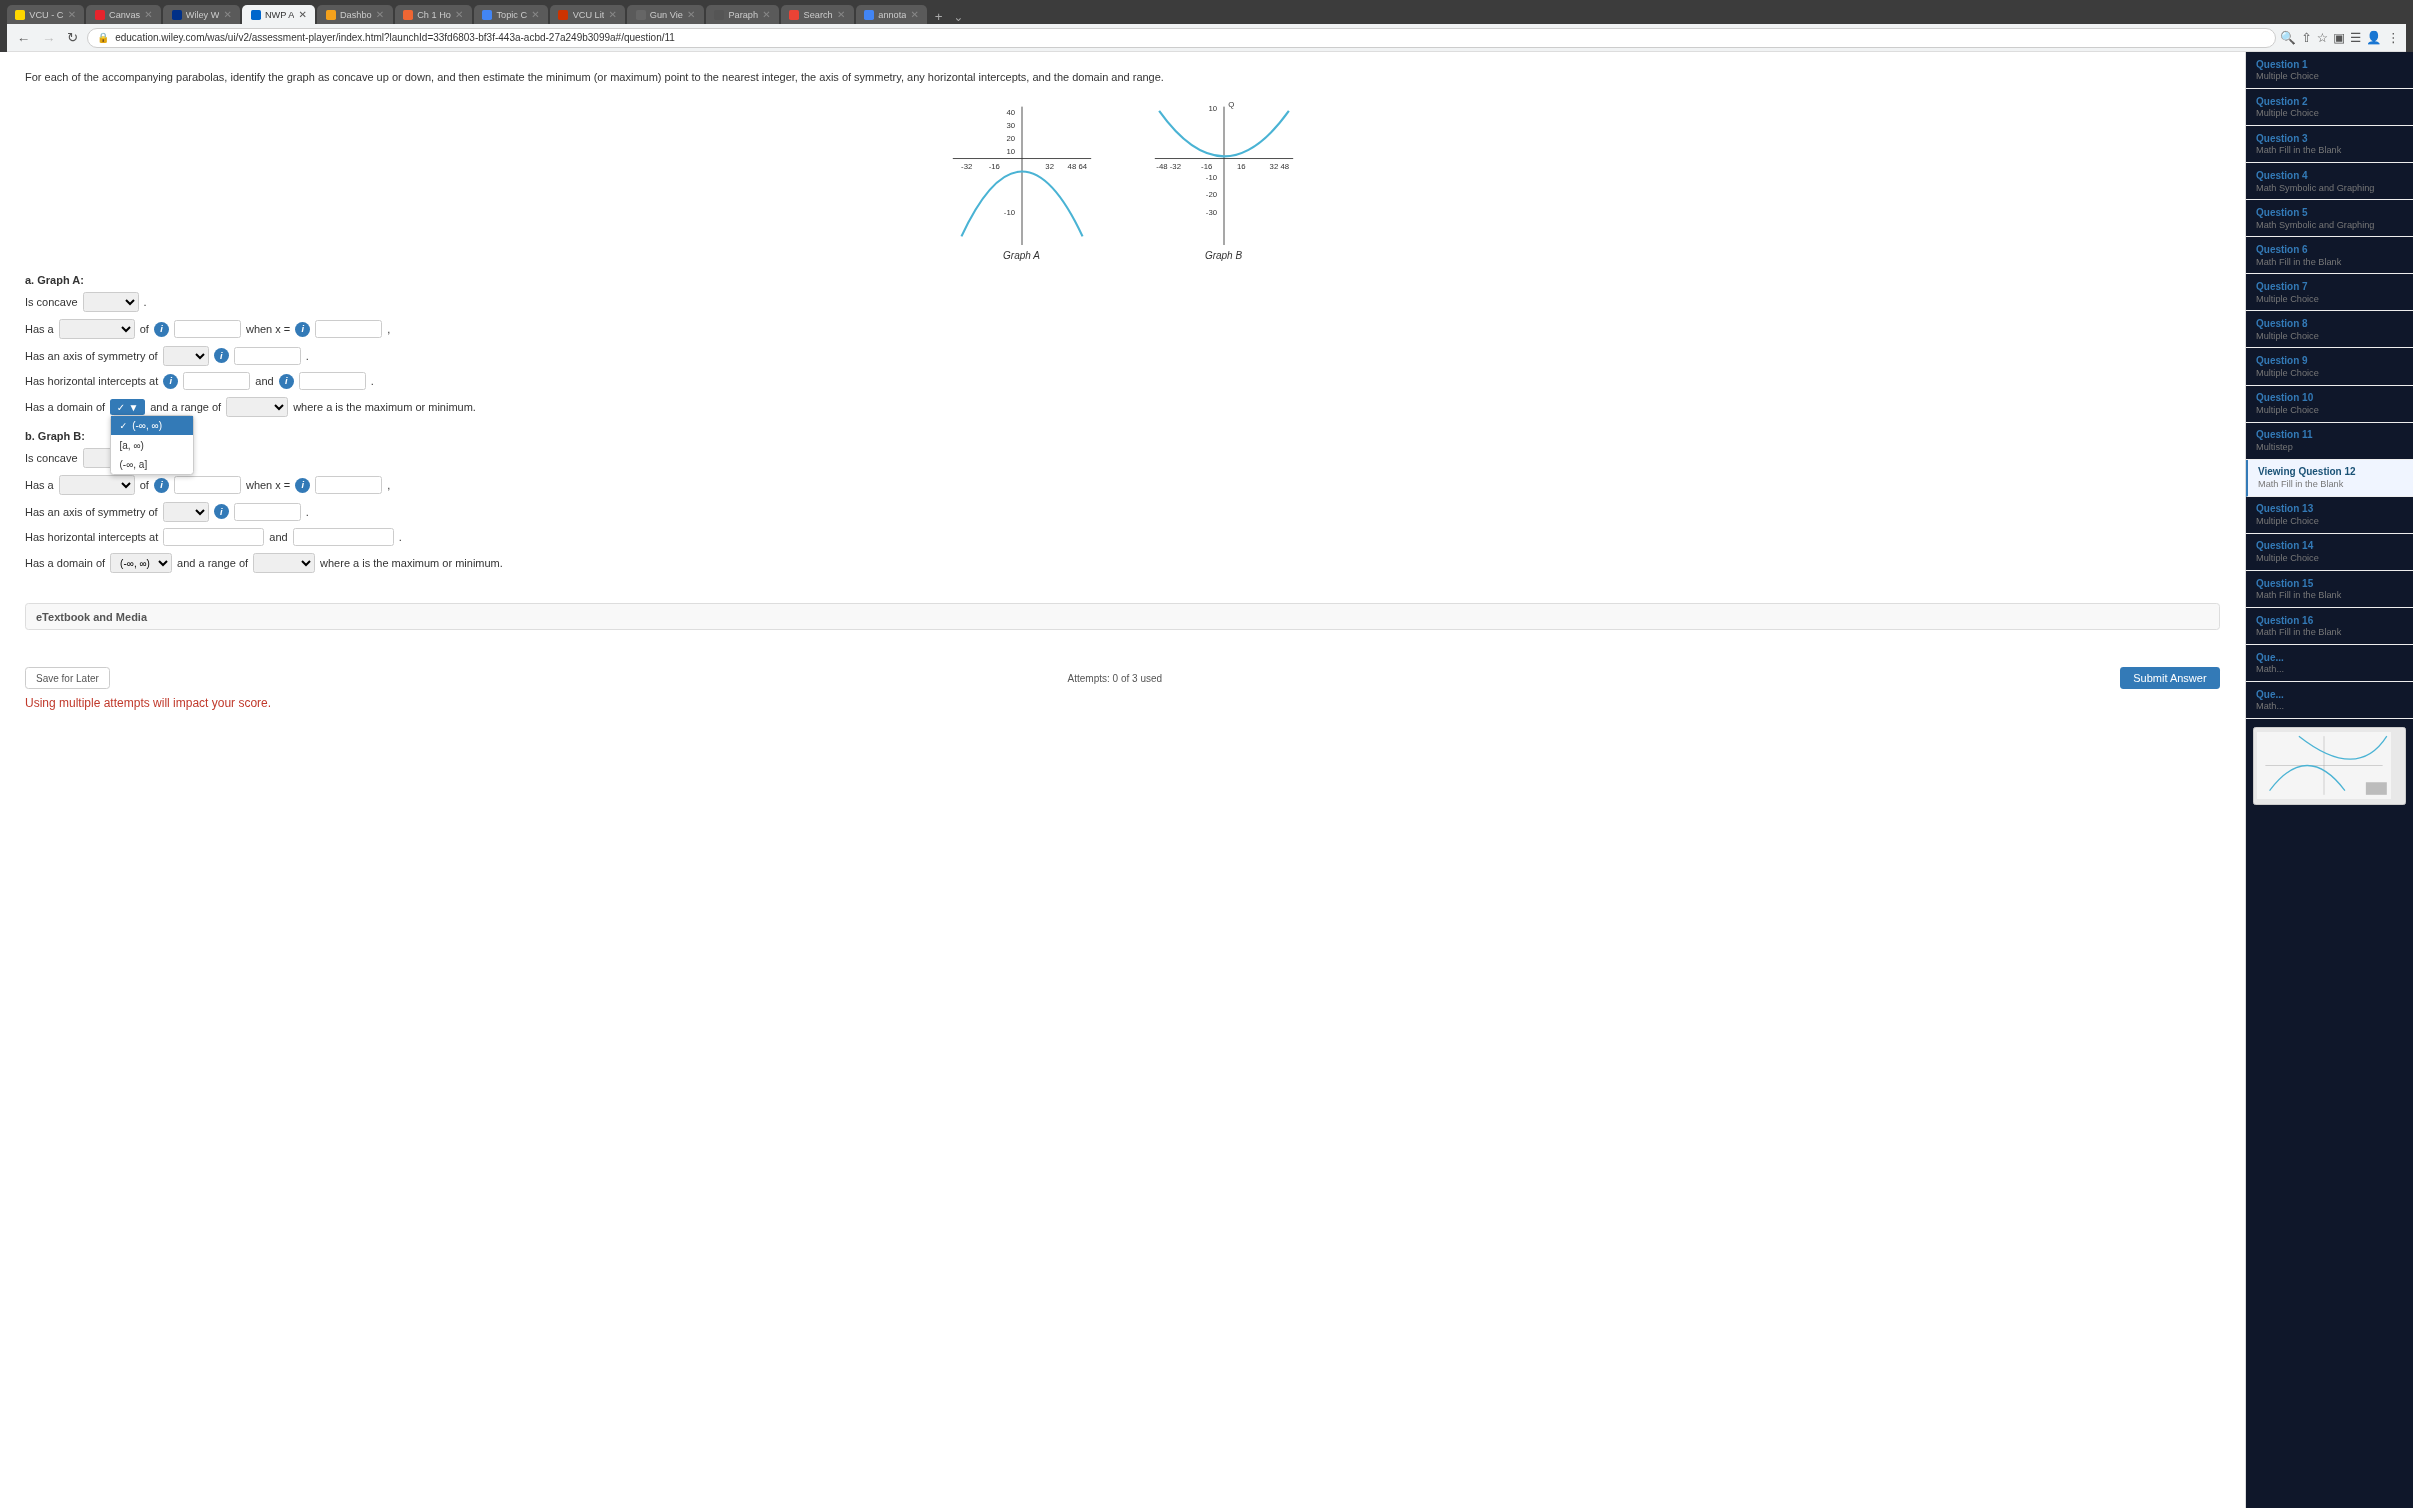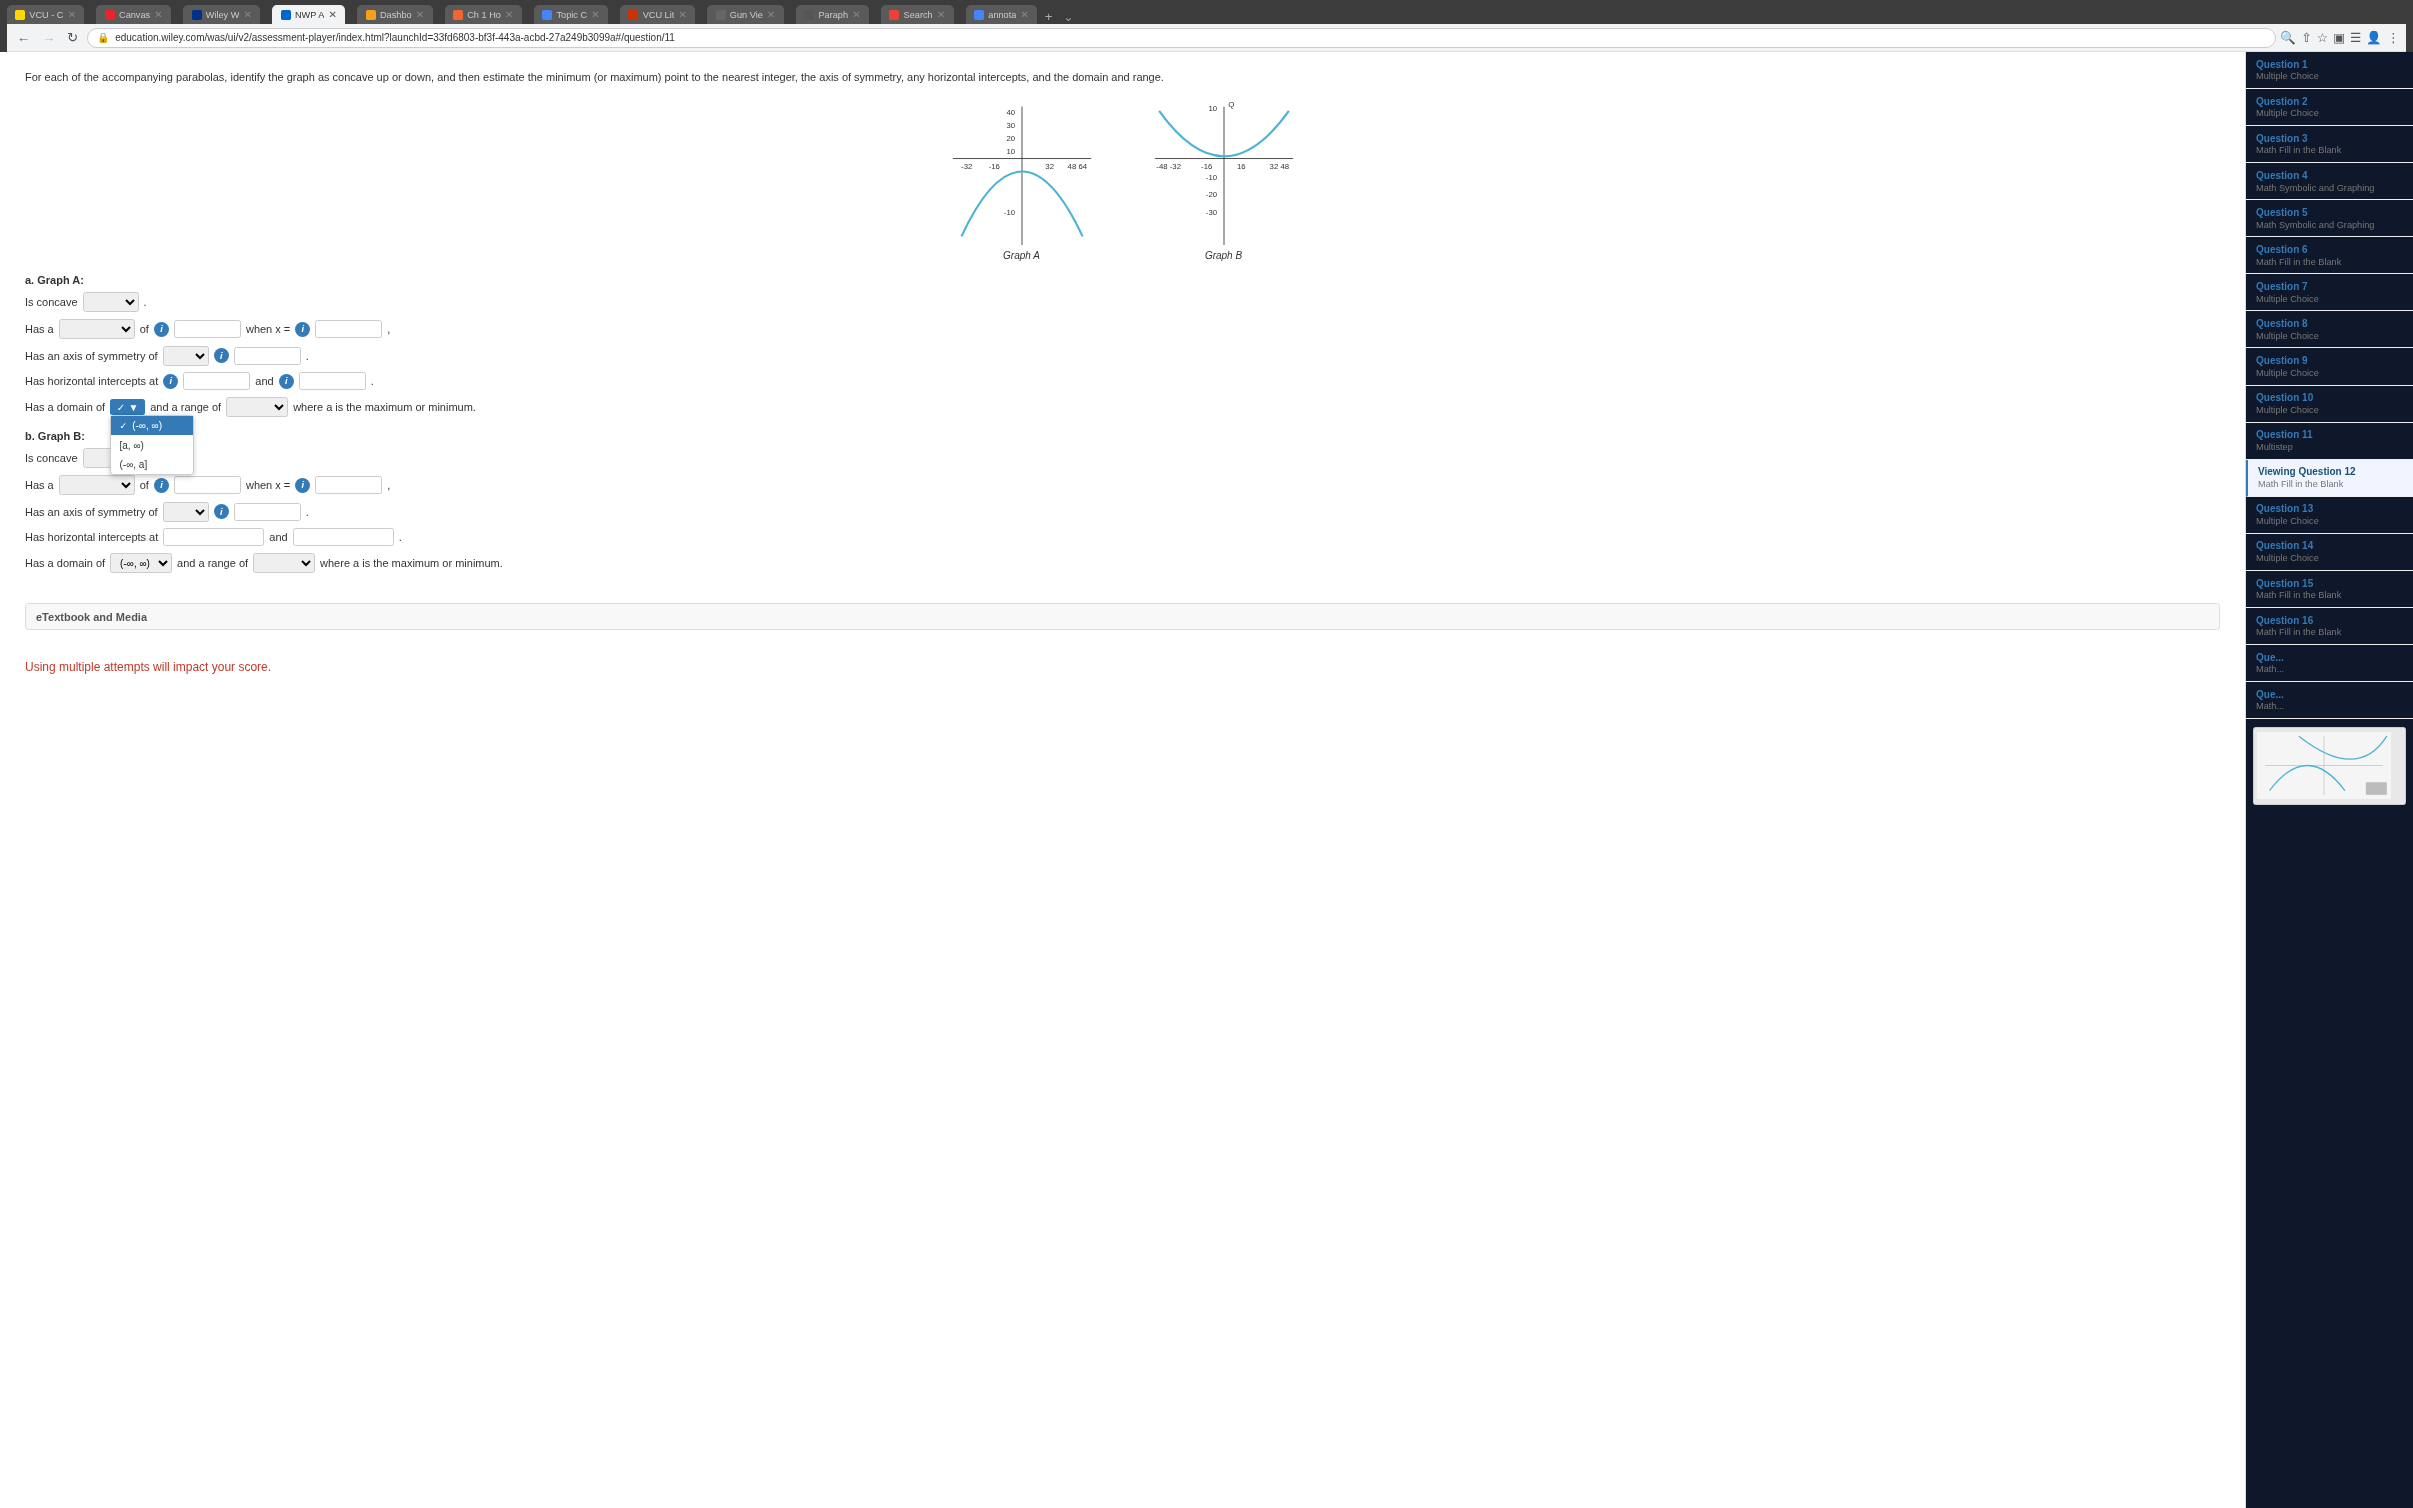--- a/index.html
+++ b/index.html
@@ -83,21 +83,21 @@
     .graph-axis-label { font-size: 9px; fill: #333; }
     .graph-axis { stroke: #333; stroke-width: 1; }
     .graph-curve { fill: none; stroke: #4ab3d4; stroke-width: 2.5; }
   </style>
 </head>
 <body>
 
 <div class="browser-chrome">
   <div class="tab-bar">
 
-    <div id="tabs-container" style="display:flex;gap:12px;align-items:flex-end;">
+    <div id="tabs-container" style="display:flex;gap:2px;align-items:flex-end;">
         <div class="tab">
           <span class="tab-favicon" style="background:#ffd700;"></span>
           <span class="tab-title">VCU - C</span>
           <span class="tab-close">✕</span>
         </div>
         <div class="tab">
           <span class="tab-favicon" style="background:#e8242d;"></span>
           <span class="tab-title">Canvas</span>
           <span class="tab-close">✕</span>
         </div>
@@ -368,20 +368,25 @@
         <option>[a, ∞)</option>
         <option>(-∞, a]</option>
       </select>
       <label>where a is the maximum or minimum.</label>
     </div>
 
     <div class="etextbook-bar">
       <span>eTextbook and Media</span>
     </div>
 
+    <div class="footer-bar">
+      <button class="save-later-btn">Save for Later</button>
+      <span class="attempts-text">Attempts: 0 of 3 used</span>
+      <button class="submit-btn">Submit Answer</button>
+    </div>
     <div class="impact-note">Using multiple attempts will impact your score.</div>
   </div>
 
   <div class="right-sidebar">
     <div id="sidebar-items-container">
         <div class="sidebar-item">
           <div class="q-title">Question 1</div>
           <div class="q-type">Multiple Choice</div>
         </div>
         <div class="sidebar-item">

